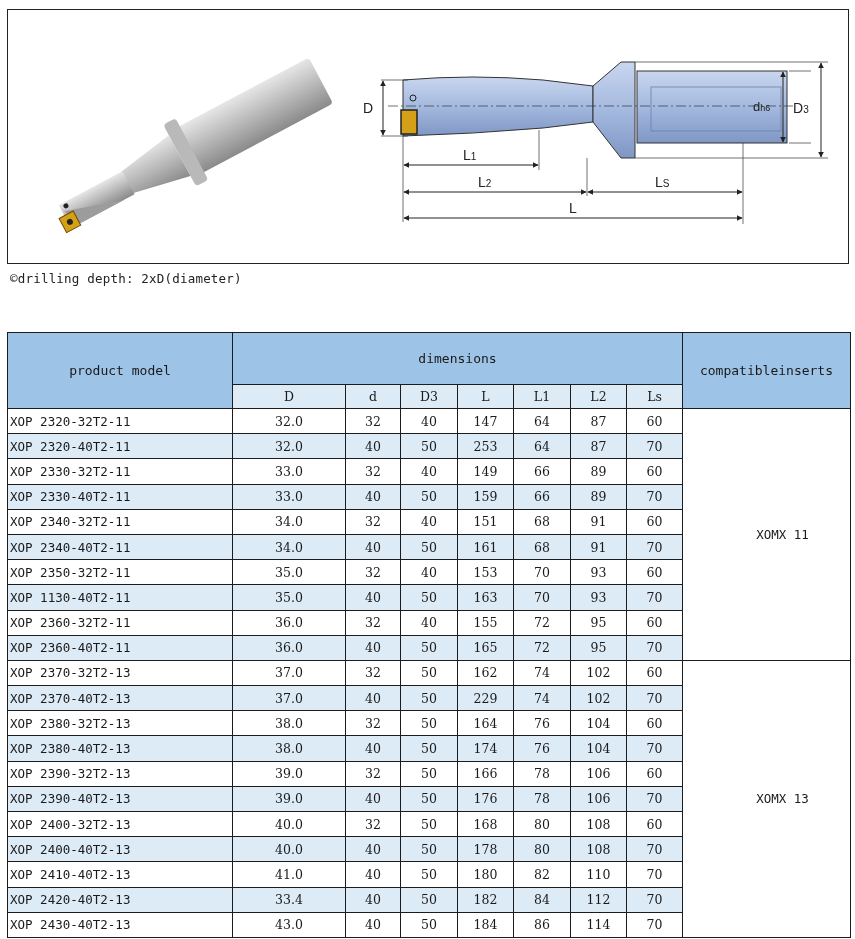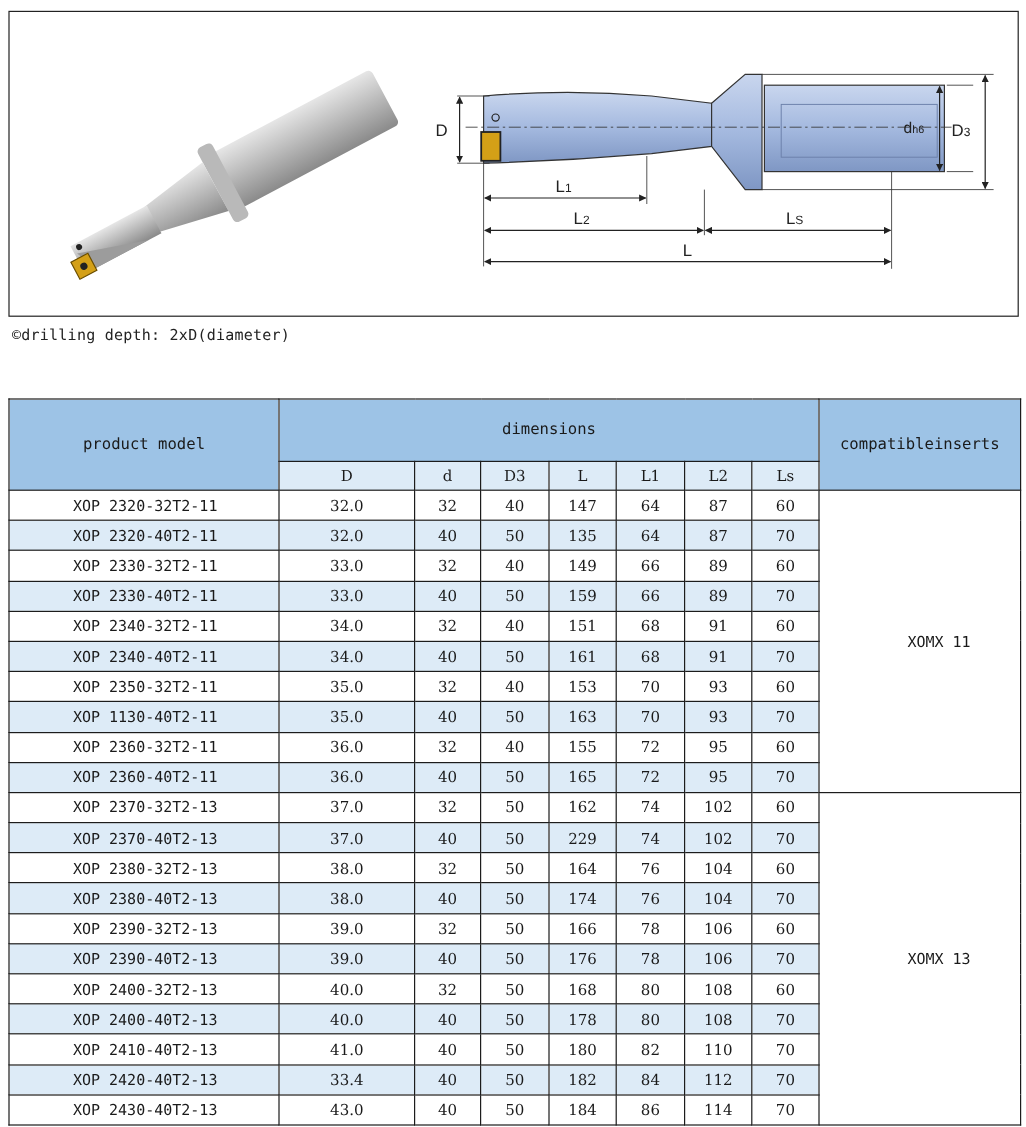--- a/index.html
+++ b/index.html
@@ -5,21 +5,21 @@
   html, body { margin:0; padding:0; background:#ffffff; }
   body { width:855px; height:939px; position:relative; overflow:hidden; font-family:"DejaVu Serif", serif; color:#1a1a1a; }
   .frame { position:absolute; left:7px; top:9px; width:842px; height:255px; border:1.5px solid #222; box-sizing:border-box; background:#fff; }
   .photo { position:absolute; left:30px; top:40px; width:300px; height:200px; }
   .drawing { position:absolute; left:345px; top:40px; width:480px; height:185px; }
   .note { position:absolute; left:10px; top:271px; font-family:"DejaVu Sans Mono", monospace; font-size:12.5px; color:#222; letter-spacing:0.2px;text-align:center; }
   table.spec { position:absolute; left:7px; top:316px; border-collapse:collapse; font-family:"DejaVu Sans Mono", monospace; font-size:12.5px; table-layout:fixed;margin-top:16px; }
   table.spec td, table.spec th { border:1.5px solid #1c1c1c; padding:0; height:24.2px; text-align:center; font-weight:normal; white-space:nowrap; overflow:hidden; }
   table.spec th.h1 { background:#9dc3e6; height:51px; font-size:13px; }
   table.spec th.h2 { background:#ddebf7; height:23px; font-family:"DejaVu Serif", serif; font-size:12.5px; }
-  table.spec td.model { text-align:center; padding-left:2px; }
+  table.spec td.model { text-align:left; padding-left:2px; }
   table.spec td.num { font-family:"DejaVu Serif", serif; }
   table.spec tr.alt td.c { background:#ddebf7; }
   table.spec td.ins { background:#fff;padding-left:32px; }
 </style>
 </head>
 <body>
 
 <div class="frame">
 
   <svg class="photo" viewBox="0 0 300 200">
@@ -140,21 +140,21 @@
         <td class="num c">64</td>
         <td class="num c">87</td>
         <td class="num c">60</td>
         <td class="ins" rowspan="10">XOMX 11</td>
       </tr>
       <tr class="alt">
         <td class="model c">XOP 2320-40T2-11</td>
         <td class="num c">32.0</td>
         <td class="num c">40</td>
         <td class="num c">50</td>
-        <td class="num c">135</td>
+        <td class="num c">253</td>
         <td class="num c">64</td>
         <td class="num c">87</td>
         <td class="num c">70</td>
       </tr>
       <tr>
         <td class="model c">XOP 2330-32T2-11</td>
         <td class="num c">33.0</td>
         <td class="num c">32</td>
         <td class="num c">40</td>
         <td class="num c">149</td>

